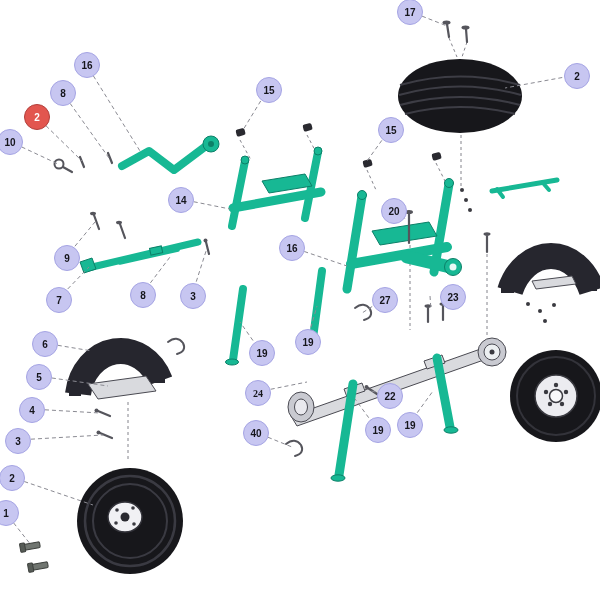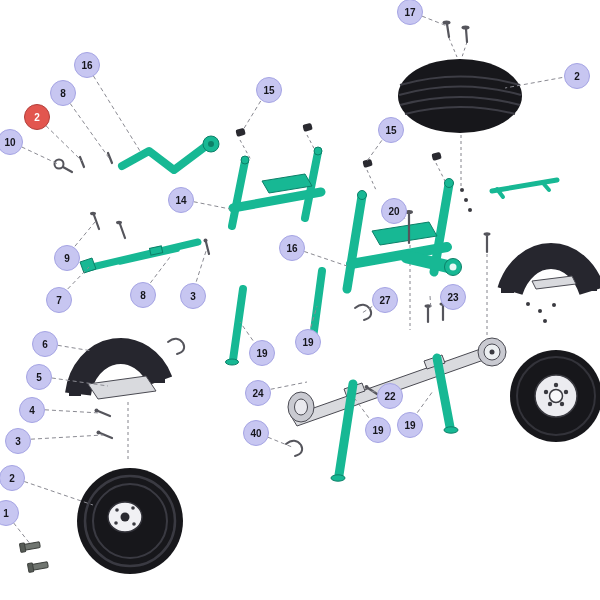--- a/index.html
+++ b/index.html
@@ -310,21 +310,21 @@
       <div class="balloon" style="left: 279px; top: 235px;">16</div>
       <div class="balloon" style="left: 46px; top: 287px;">7</div>
       <div class="balloon" style="left: 130px; top: 282px;">8</div>
       <div class="balloon" style="left: 180px; top: 283px;">3</div>
       <div class="balloon" style="left: 372px; top: 287px;">27</div>
       <div class="balloon" style="left: 440px; top: 284px;">23</div>
       <div class="balloon" style="left: 249px; top: 340px;">19</div>
       <div class="balloon" style="left: 295px; top: 329px;">19</div>
       <div class="balloon" style="left: 32px; top: 331px;">6</div>
       <div class="balloon" style="left: 26px; top: 364px;">5</div>
-      <div class="balloon" style="left: 245px; top: 380px;">24</div>
+      <div class="balloon" style="left: 245px; top: 380px; font-family: Liberation Serif, serif;">24</div>
       <div class="balloon" style="left: 377px; top: 383px;">22</div>
       <div class="balloon" style="left: 19px; top: 397px;">4</div>
       <div class="balloon" style="left: 5px; top: 428px;">3</div>
       <div class="balloon" style="left: 365px; top: 417px;">19</div>
       <div class="balloon" style="left: 397px; top: 412px;">19</div>
       <div class="balloon" style="left: 243px; top: 420px;">40</div>
       <div class="balloon" style="left: -1px; top: 465px;">2</div>
       <div class="balloon" style="left: -7px; top: 500px;">1</div>
     </div>
 </div>

